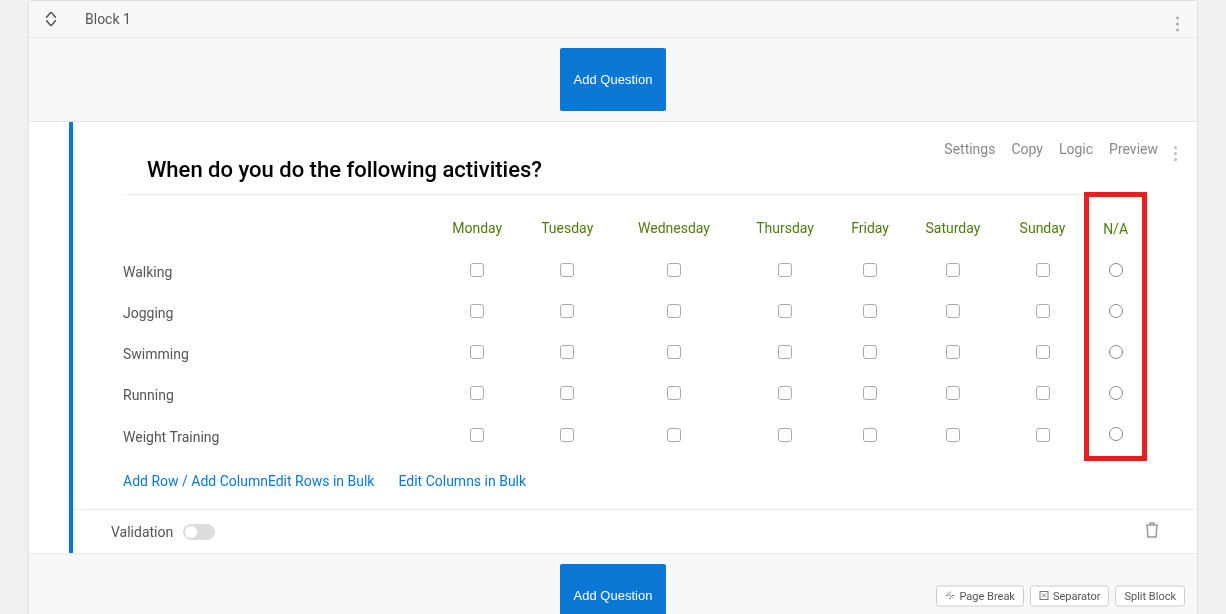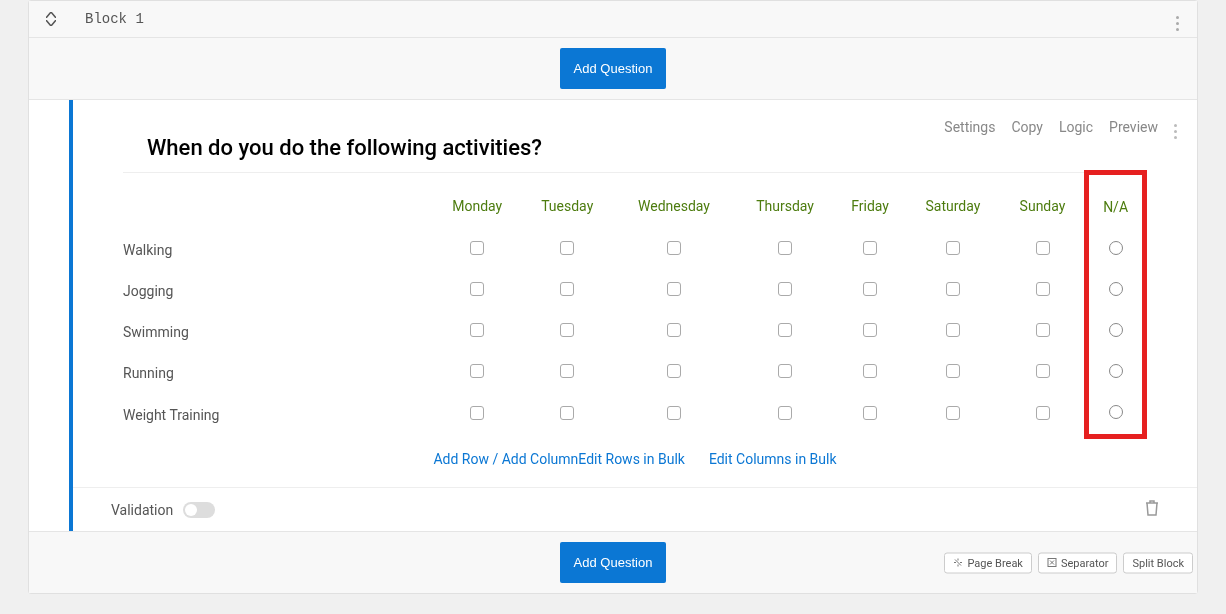--- a/index.html
+++ b/index.html
@@ -22,21 +22,20 @@
     border: 1px solid #e0e0e0;
     border-radius: 3px;
   }
   .block-header {
     background: #f8f8f8;
     border-bottom: 1px solid #e5e5e5;
     padding: 10px 16px;
     display: flex;
     align-items: center;
     position: relative;
-    font-family: Liberation Mono, monospace;
   }
   .collapse-icon {
     width: 12px;
     display: flex;
     flex-direction: column;
     align-items: center;
     margin-right: 28px;
     color: #555;
     line-height: 5px;
     cursor: pointer;
@@ -56,21 +55,21 @@
     padding: 10px 0;
     display: flex;
     justify-content: center;
     border-bottom: 1px solid #e5e5e5;
   }
   .btn-primary {
     background: #0b77d4;
     color: #fff;
     border: none;
     border-radius: 2px;
-    padding: 13px 14px;
+    padding: 24px 14px;
     font-size: 13px;
     cursor: pointer;
   }
   .question-block {
     border-left: 4px solid #0b77d4;
     background: #fff;
     margin-left: 40px;
   }
   .q-toolbar {
     display: flex;
@@ -140,21 +139,21 @@
     border-right: 5px solid #e62020;
   }
   .na-head {
     border-top: 5px solid #e62020 !important;
   }
   .na-last {
     border-bottom: 5px solid #e62020;
   }
   .matrix-footer {
     display: flex;
-    justify-content: center;
+    justify-content: flex-start;
     padding: 6px 50px 20px 50px;
     font-size: 14px;
   }
   .link { color: #0b77d4; cursor: pointer; }
   .link-sep { color: #0b77d4; }
   .right-links { display: flex; gap: 24px; }
   .validation-row {
     border-top: 1px solid #eee;
     padding: 12px 38px;
     display: flex;
@@ -182,21 +181,21 @@
   .bottom-bar {
     background: #f8f8f8;
     padding: 10px 12px;
     display: flex;
     justify-content: center;
     border-top: 1px solid #e5e5e5;
     position: relative;
   }
   .bottom-right {
     position: absolute;
-    right: 4px;
+    right: 12px;
     top: 50%;
     transform: translateY(-50%);
     display: flex;
     gap: 6px;
     justify-content: flex-end;
   }
   .pill {
     background: #fff;
     border: 1px solid #ccc;
     border-radius: 3px;

